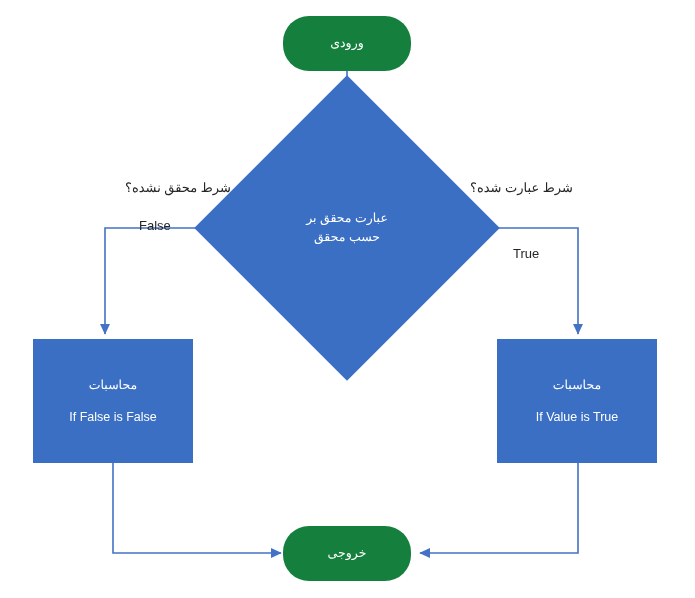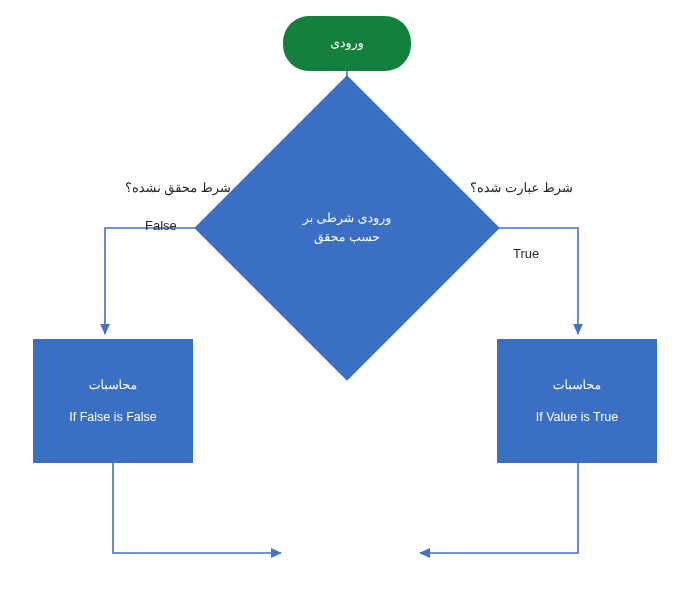--- a/index.html
+++ b/index.html
@@ -110,34 +110,37 @@
     <path d="M578,463 L578,553 L420,553" stroke="#4472c4" stroke-width="1.6" fill="none" marker-end="url(#arrow)"></path>
   </svg>
 
   <div class="node terminator" style="left:283px; top:16px; width:128px; height:55px;">
     <span class="node-line rtl-line">ورودی</span>
   </div>
 
   <div class="decision-wrap" style="left:239px; top:120px; width:216px; height:216px;">
     <div class="diamond"></div>
     <div class="decision-text">
-      <span class="node-line rtl-line">ورودی شرطی بر</span>
+      <span class="node-line rtl-line">عبارت محقق بر</span>
       <span class="node-line rtl-line">حسب محقق</span>
     </div>
   </div>
 
   <div class="node process" style="left:33px; top:339px; width:160px; height:124px;">
     <span class="node-line rtl-line" style="margin-bottom:14px;">محاسبات</span>
     <span class="node-line">If False is False</span>
   </div>
 
   <div class="node process" style="left:497px; top:339px; width:160px; height:124px;">
     <span class="node-line rtl-line" style="margin-bottom:14px;">محاسبات</span>
     <span class="node-line">If Value is True</span>
   </div>
 
+  <div class="node terminator" style="left:283px; top:526px; width:128px; height:55px;">
+    <span class="node-line rtl-line">خروجی</span>
+  </div>
 
   <div class="edge-label rtl" style="left:101px; top:180px;margin-left:24px;">شرط محقق نشده؟</div>
-  <div class="edge-label" style="left:145px; top:218px;">False</div>
+  <div class="edge-label" style="left:139px; top:218px;">False</div>
   <div class="edge-label rtl" style="left:470px; top:180px;">شرط عبارت شده؟</div>
   <div class="edge-label" style="left:513px; top:218px;margin-top:28px;">True</div>
 
 </div>
 
 </body></html>

